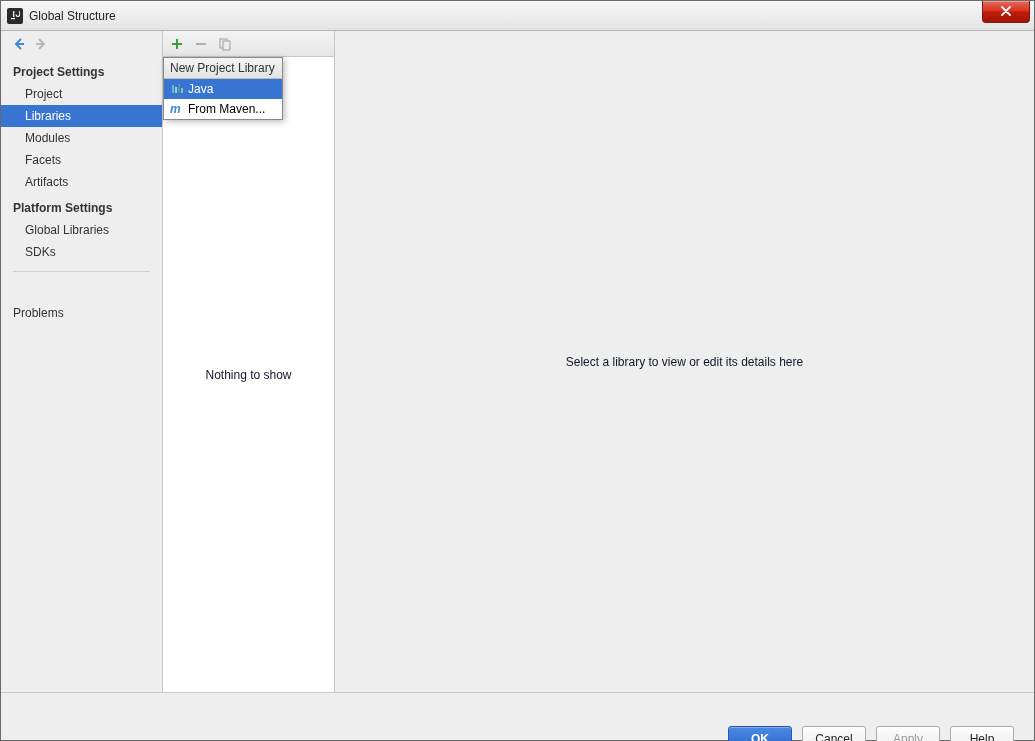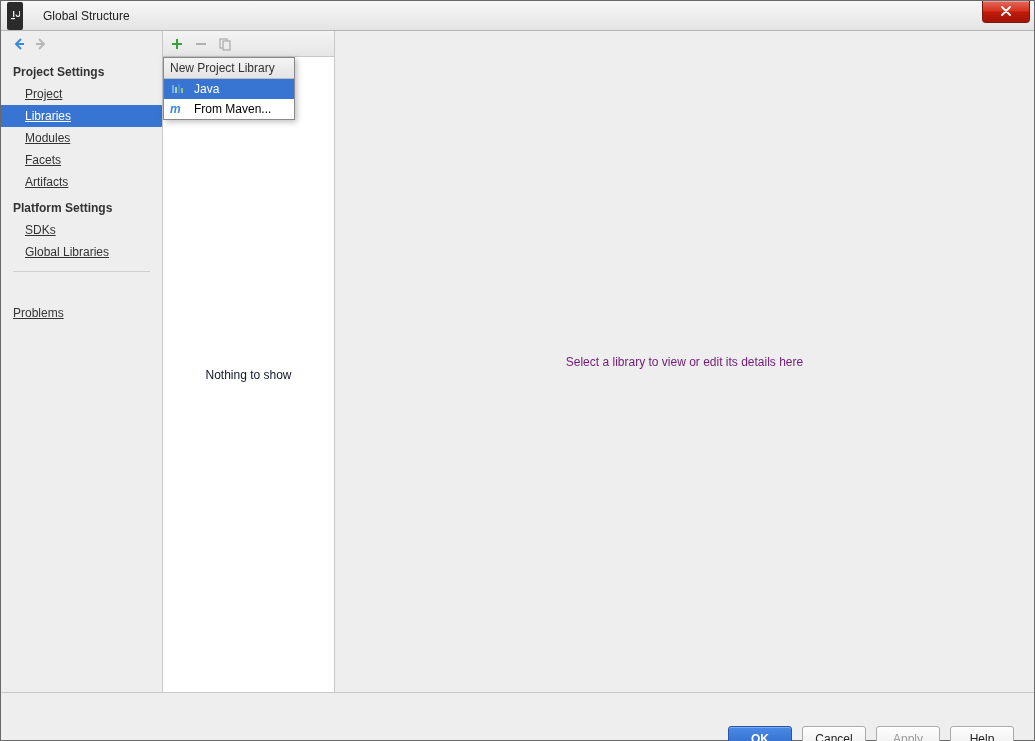--- a/index.html
+++ b/index.html
@@ -15,24 +15,24 @@
 
   
   .titlebar {
     height: 30px;
     background: linear-gradient(to bottom, #f7f7f7, #e4e4e4);
     border-bottom: 1px solid #b5b5b5;
     display: flex; align-items: center;
     padding-left: 6px;
   }
   .titlebar .app-icon {
-    width: 16px; height: 28px;
+    width: 16px; height: 16px;
     background: #2b2b2b;
     display: flex; align-items: center; justify-content: center;
-    margin-right: 20px;
+    margin-right: 6px;
     border-radius: 2px;
   }
   .titlebar .app-icon svg { width: 10px; height: 10px; }
   .titlebar .title { color: #222; }
   .titlebar .spacer { flex: 1; }
   .titlebar .close-btn {
     width: 48px; height: 22px;
     margin-right: 4px; margin-top: -8px;
     background: linear-gradient(to bottom, #e46a5e 0%, #d7311e 48%, #c01b0a 52%, #a21405 100%);
     border: 1px solid #7b1a0f;
@@ -62,21 +62,20 @@
 
   .section-header {
     padding: 8px 4px 4px 12px;
     font-weight: bold;
     color: #333;
   }
   .sidebar-item {
     padding: 4px 12px 4px 24px;
     color: #333;
     cursor: default;
-    text-decoration: underline;
   }
   .sidebar-item.selected {
     background: #3874d1;
     color: #fff;
   }
   .sidebar-divider {
     margin: 8px 12px;
     border: none;
     border-top: 1px solid #cfcfcf;
   }
@@ -104,52 +103,52 @@
   .list-body {
     flex:1;
     display:flex; align-items:center; justify-content:center;
     color: #0f172a;
   }
 
   
   .popup {
     position: absolute;
     top: 26px; left: 0;
-    width: 132px;
+    width: 120px;
     background: #fff;
     border: 1px solid #888;
     box-shadow: 2px 2px 6px rgba(0,0,0,0.25);
     z-index: 10;
   }
   .popup-header {
     background: linear-gradient(to bottom,#f4f4f4,#e4e4e4);
     border-bottom: 1px solid #bdbdbd;
     padding: 3px 6px;
     color: #333;
   }
   .popup-item {
     display:flex; align-items:flex-end;
     padding: 3px 6px;
-    gap: 10px;
+    gap: 4px;
     cursor: default;
   }
   .popup-item.selected {
     background: #3874d1;
     color: #fff;
   }
   .popup-icon { width:14px; height:14px; display:flex; align-items:center; justify-content:center; }
   .popup-icon svg { width:14px; height:14px; }
 
   
   .detail-pane {
     flex:1;
     background: #eeeeee;
     display:flex; align-items:center; justify-content:center;
   }
-  .detail-pane .placeholder { color:#701a75; }
+  .detail-pane .placeholder { color:#0f172a; }
 
   
   .footer {
     height: 48px;
     background:#eeeeee;
     border-top: 1px solid #c8c8c8;
     display:flex; align-items:center; justify-content:flex-end;
     gap: 10px;
     padding-right: 20px;
   }
@@ -219,22 +218,22 @@
         </div>
 
         <div class="section-header">Project Settings</div>
         <div class="sidebar-item">Project</div>
         <div class="sidebar-item selected">Libraries</div>
         <div class="sidebar-item">Modules</div>
         <div class="sidebar-item">Facets</div>
         <div class="sidebar-item">Artifacts</div>
 
         <div class="section-header">Platform Settings</div>
+        <div class="sidebar-item">Global Libraries</div>
         <div class="sidebar-item">SDKs</div>
-        <div class="sidebar-item">Global Libraries</div>
 
         <hr class="sidebar-divider">
 
         <div class="sidebar-item" style="padding-left:12px;margin-top:22px;">Problems</div>
       </div>
 
       <div class="middle-pane">
         <div class="toolbar">
           <div class="tool-btn">
             <svg viewBox="0 0 14 14">

